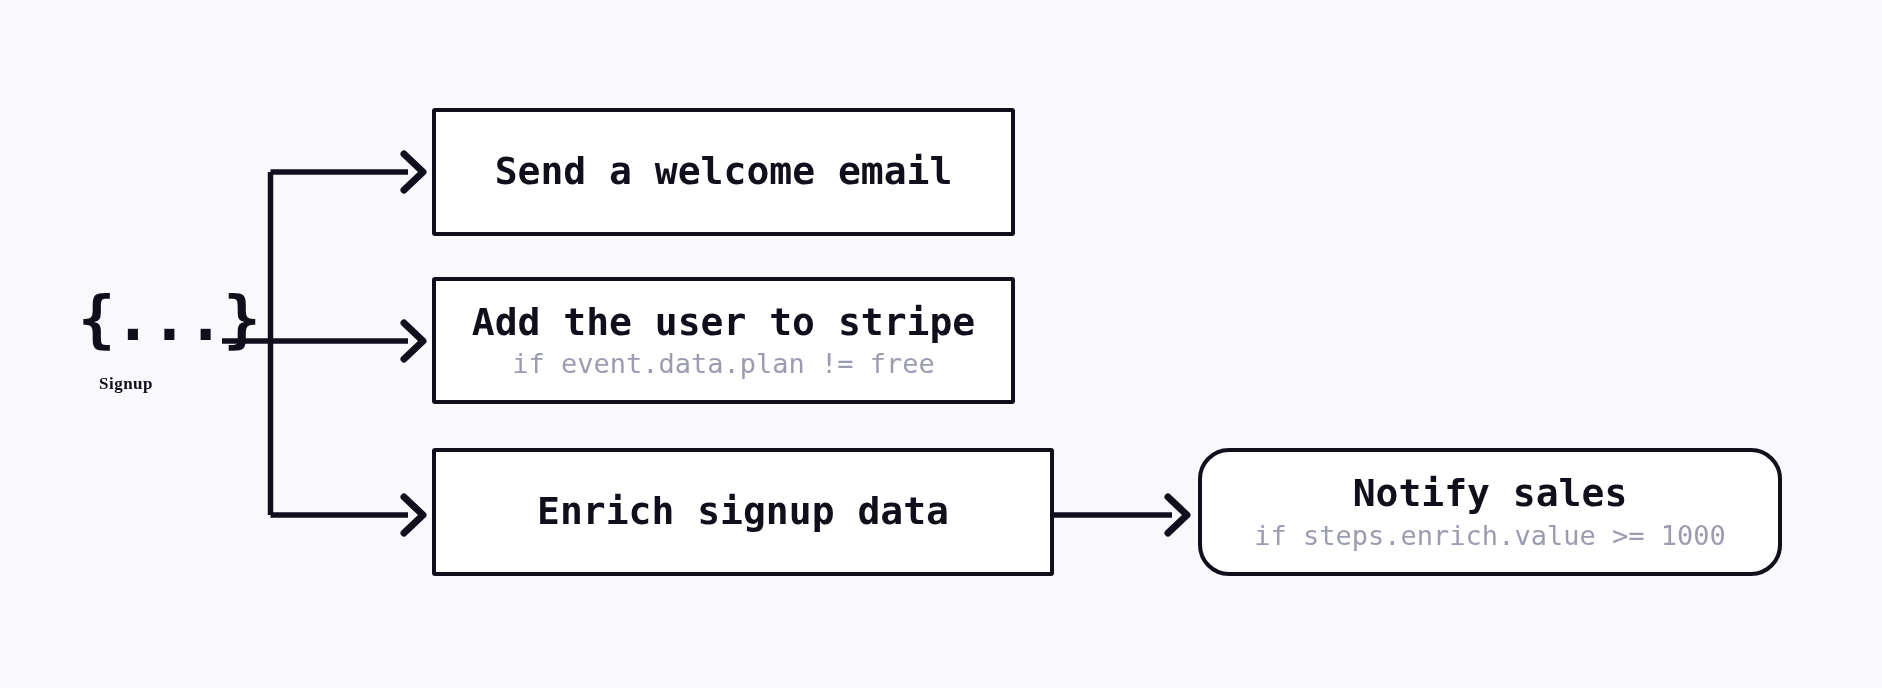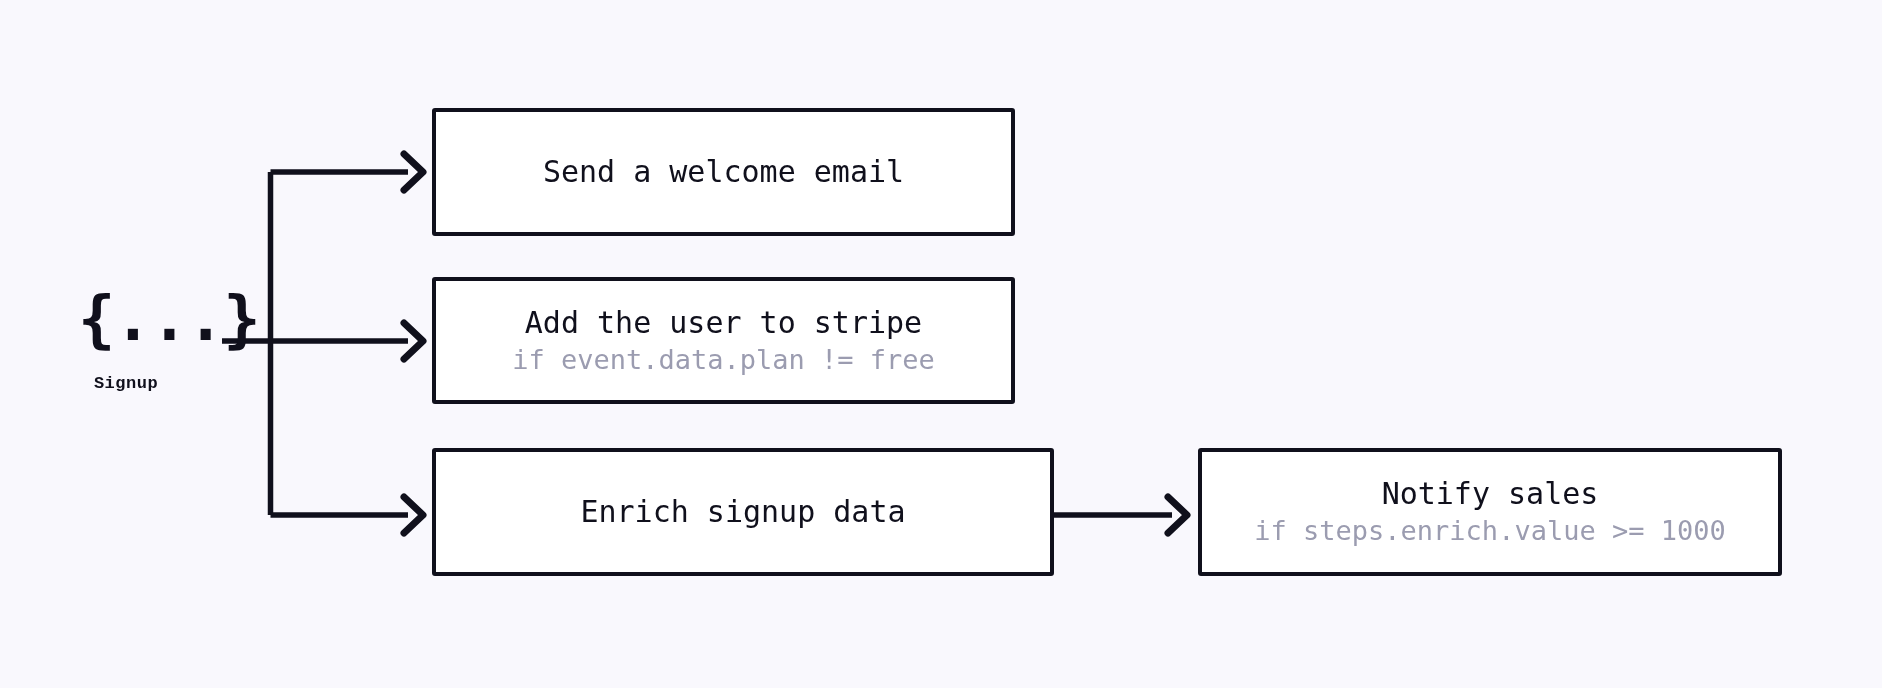--- a/index.html
+++ b/index.html
@@ -45,43 +45,43 @@
     font-family: "DejaVu Sans Mono", "Liberation Mono", monospace;
     font-size: 62px;
     font-weight: bold;
     line-height: 1;
     color: #10101c;
     letter-spacing: -1px;
     white-space: nowrap;
   }
   .trigger-label {
     margin-top: 24px;
-    font-family: Liberation Mono, monospace;
+    font-family: Liberation Serif, serif;
     font-size: 17px;
     font-weight: bold;
     color: #10101c;
     letter-spacing: 0.5px;
   }
 
   
   .step-box {
     position: absolute;
     background: #ffffff;
     border: 4px solid #10101c;
     border-radius: 3px;
     box-sizing: border-box;
     display: flex;
     flex-direction: column;
     align-items: center;
     justify-content: center;
   }
   .step-title {
     font-family: "DejaVu Sans Mono", "Liberation Mono", monospace;
-    font-size: 30px;
-    font-weight: normal;
+    font-size: 38px;
+    font-weight: bold;
     color: #10101c;
     letter-spacing: 0px;
     line-height: 1.2;
     white-space: nowrap;
   }
   .step-condition {
     font-family: "DejaVu Sans Mono", "Liberation Mono", monospace;
     font-size: 27px;
     font-weight: normal;
     color: #9b9cb0;
@@ -133,18 +133,18 @@
 
   <div class="step-box has-condition" style="left:432px; top:277px; width:583px; height:127px;">
     <div class="step-title">Add the user to stripe</div>
     <div class="step-condition">if event.data.plan != free</div>
   </div>
 
   <div class="step-box" style="left:432px; top:448px; width:622px; height:128px;">
     <div class="step-title">Enrich signup data</div>
   </div>
 
-  <div class="step-box has-condition" style="left:1198px; top:448px; width:584px; height:128px;">
+  <div class="step-box has-condition" style="left:1198px; top:448px; width:584px; height:128px;border-radius:31px;">
     <div class="step-title">Notify sales</div>
     <div class="step-condition">if steps.enrich.value &gt;= 1000</div>
   </div>
 
 </div>
 
 </body></html>

